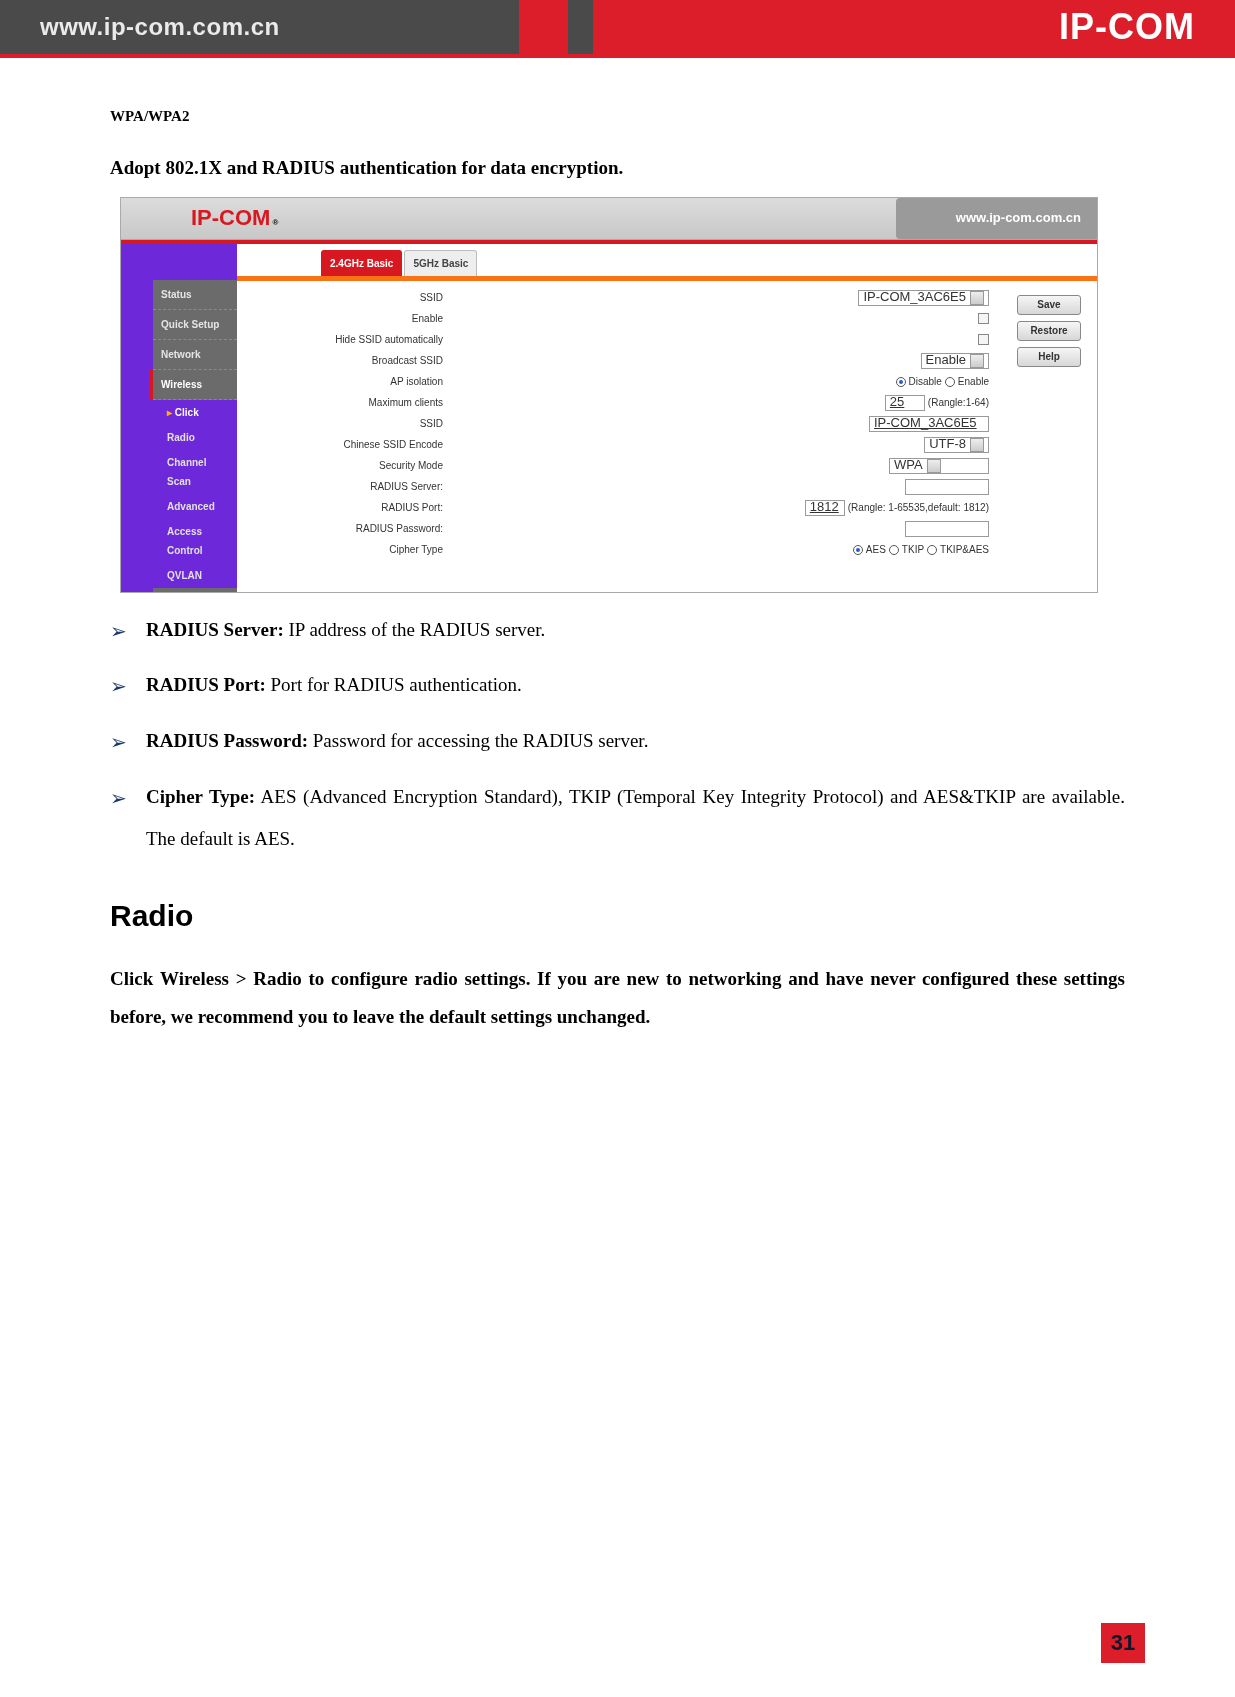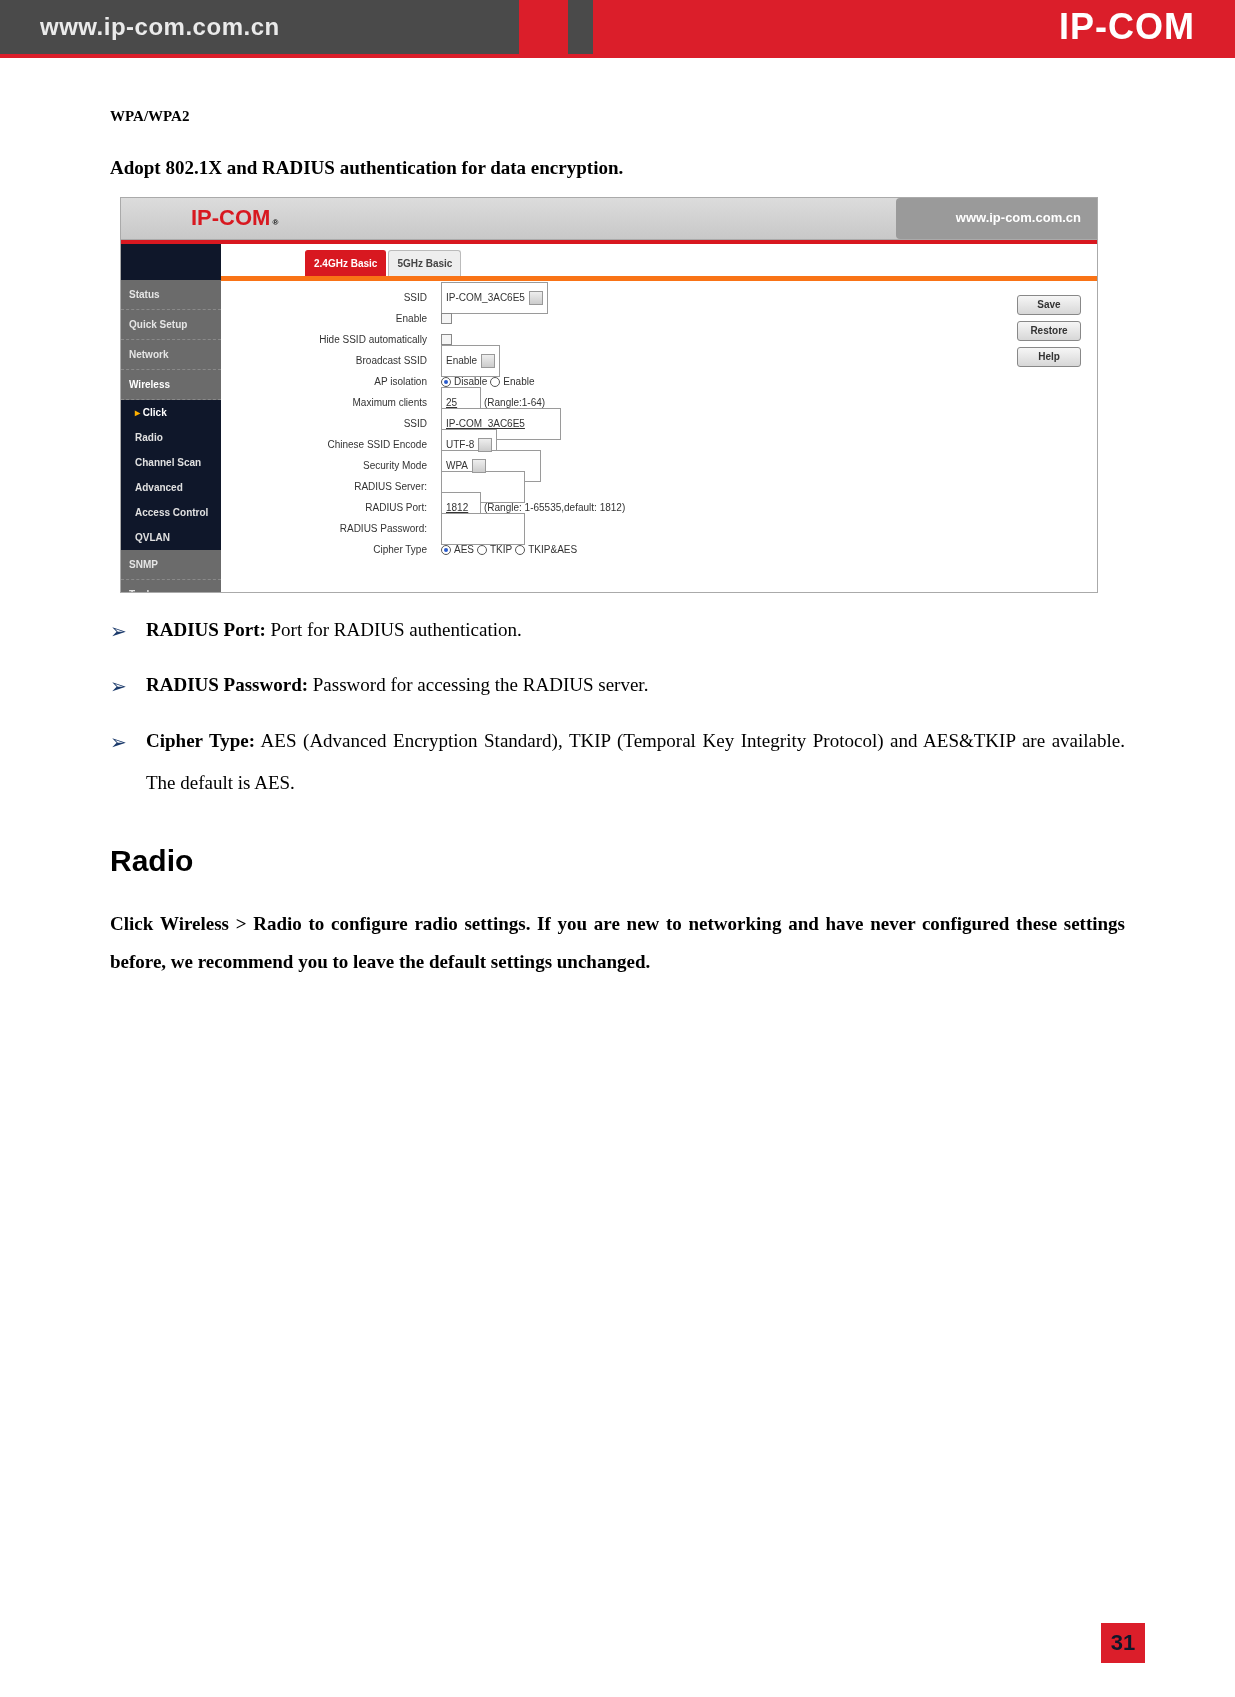--- a/index.html
+++ b/index.html
@@ -125,26 +125,27 @@
     background: #d81820;
   }
   
   .shot-body {
     flex: 1;
     display: flex;
     overflow: hidden;
   }
   
   .sidenav {
-    width: 100px;
-    background: #0f172a;
+    width: 116px;
+    background: #6d28d9;
     color: #e5e5e5;
     font-size: 10px;
     font-weight: bold;
     padding-top: 36px;
+    padding-left: 32px;
   }
   .sidenav .sec {
     padding: 5px 8px;
     border-bottom: 1px dashed #8a8a8a;
     background: #6b6b6b;
   }
   .sidenav .sec.active {
     color: #fff;
     background: #6b6b6b;
     position: relative;
@@ -205,40 +206,41 @@
   }
   .form-col {
     flex: 1;
     padding-left: 52px;
   }
   .form-row {
     display: flex;
     align-items: center;
     height: 20px;
     margin: 1px 0;
+    justify-content: space-between;
   }
   .form-label {
     width: 168px;
     text-align: right;
     padding-right: 14px;
     font-size: 10px;
     color: #333;
   }
   .form-field {
     font-size: 10px;
     color: #333;
     display: flex;
     align-items: center;
     gap: 3px;
   }
   .sel, .inp {
     border: 1px solid #9a9a9a;
     background: #fff;
-    font-size: 10px;
-    height: 32px;
+    font-size: 13px;
+    height: 16px;
     padding: 0 4px;
     display: inline-flex;
     align-items: center;
   }
   .sel.dd::after {
     content: "";
     display: inline-block;
     margin-left: 4px;
     width: 12px;
     height: 12px;
@@ -457,20 +459,23 @@
             <div class="btn">Help</div>
           </div>
 
         </div>
       </div>
 
     </div>
   </div>
 
   <div class="bul">
+    <span class="label">RADIUS Server:</span><span> IP address of the RADIUS server.</span>
+  </div>
+  <div class="bul">
     <span class="label">RADIUS Port:</span><span> Port for RADIUS authentication.</span>
   </div>
   <div class="bul">
     <span class="label">RADIUS Password:</span><span> Password for accessing the RADIUS server.</span>
   </div>
   <div class="bul">
     <span class="label">Cipher Type:</span><span> AES (Advanced Encryption Standard), TKIP (Temporal Key Integrity Protocol) and AES&amp;TKIP are available. The default is AES.</span>
   </div>
 
   <div class="h2">Radio</div>

